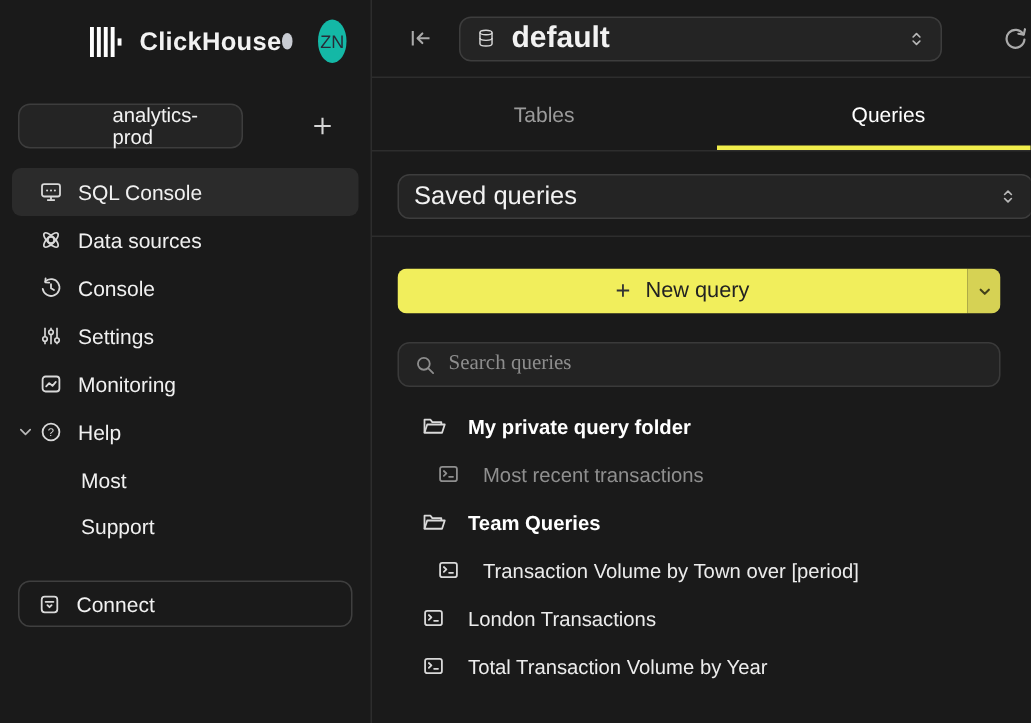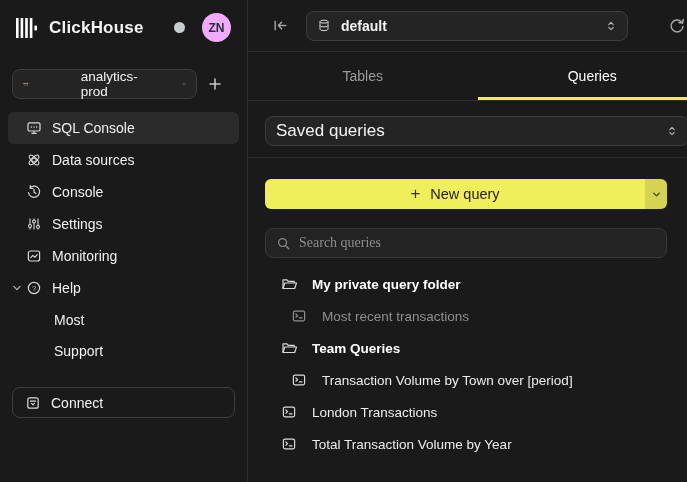--- a/index.html
+++ b/index.html
@@ -5,31 +5,31 @@
   * { margin:0; padding:0; box-sizing:border-box; }
   html,body { width:687px; height:482px; overflow:hidden; }
   body {
     background:#1a1a1a; color:#f2f2f2;
     font-family:"Liberation Sans", sans-serif; font-size:14px;
   }
   .app { display:flex; width:687px; height:482px; }
 
   
   .sidebar { width:248px; flex:none; border-right:1px solid #2d2d2d; display:flex; flex-direction:column; }
-  .sb-header { height:55px; display:flex; align-items:center; padding:0 16px; }
+  .sb-header { height:55px; display:flex; align-items:center; padding:0 16px;margin-left:44px; }
   .logo { width:24px; height:20px; flex:none; }
   .brand-title { font-size:17px; font-weight:700; margin-left:9px; letter-spacing:.2px; }
   .presence-dot { width:11px; height:11px; border-radius:50%; background:#c9ccd3; margin-left:auto; margin-right:17px; }
-  .avatar { width:29px; height:29px; border-radius:50%; background:#f0abfc; color:#272c38;
-            font-size:12px; font-weight:700; display:flex; align-items:center; justify-content:center; }
+  .avatar { width:29px; height:29px; border-radius:50%; background:#14b8a6; color:#272c38;
+            font-size:12px; font-weight:400; display:flex; align-items:center; justify-content:center; }
 
   .service-row { display:flex; align-items:center; padding:14px 12px 0; }
   .select-box { height:30px; background:#242424; border:1px solid #3d3d3d; border-radius:8px;
                 display:flex; align-items:center; padding:0 10px; cursor:pointer; }
-  .service-select { width:185px;gap:44px; }
+  .service-select { width:150px;gap:44px; }
   .service-name { font-size:13.5px; margin-left:8px; }
   .updown { margin-left:auto; color:#b9b9b9; }
   .add-service { margin-left:auto; margin-right:12px; color:#d6d6d6; cursor:pointer; display:flex; }
 
   .nav { margin-top:13px; padding:0 8px; }
   .nav-item { height:32px; display:flex; align-items:center; border-radius:6px; padding-left:18px;
               color:#f0f0f0; cursor:pointer;text-align:right; }
   .nav-item.active { background:#2b2b2b; }
   .nav-item.has-expander { padding-left:4px; }
   .nav-item .expander { width:10px; margin-right:4px; color:#b9b9b9; display:flex; }
@@ -40,21 +40,21 @@
   .connect-btn { margin:21px 12px 0; height:31px; border:1px solid #3f3f3f; border-radius:8px;
                  display:flex; align-items:center; padding:0 12px; cursor:pointer; }
   .connect-btn .nav-label { margin-left:10px; }
 
   
   .panel { flex:1; display:flex; flex-direction:column; position:relative; }
   .topbar { height:52px; flex:none; border-bottom:1px solid #2d2d2d; display:flex; align-items:center;
             padding:0 21px 0 24px; }
   .icon-btn { color:#aaaaaa; cursor:pointer; display:flex; }
   .db-select { width:322px; margin-left:17px; }
-  .db-name { font-size:14px; font-weight:700; margin-left:10px; }
+  .db-name { font-size:20px; font-weight:700; margin-left:10px; }
   .refresh { margin-left:auto; }
 
   .tabs { height:49px; flex:none; display:flex; border-bottom:1px solid #2d2d2d; }
   .tab { flex:1; display:flex; align-items:center; justify-content:center; color:#9b9b9b; cursor:pointer; }
   .tab.active { color:#ffffff; box-shadow:inset 0 -3px 0 #f0ed4b; }
 
   .saved-row { padding:15px 18px 0 17px; }
   .saved-select { width:424px; font-size:17px; }
   .hdivider { border-top:1px solid #2d2d2d; margin-top:11px; }
 

